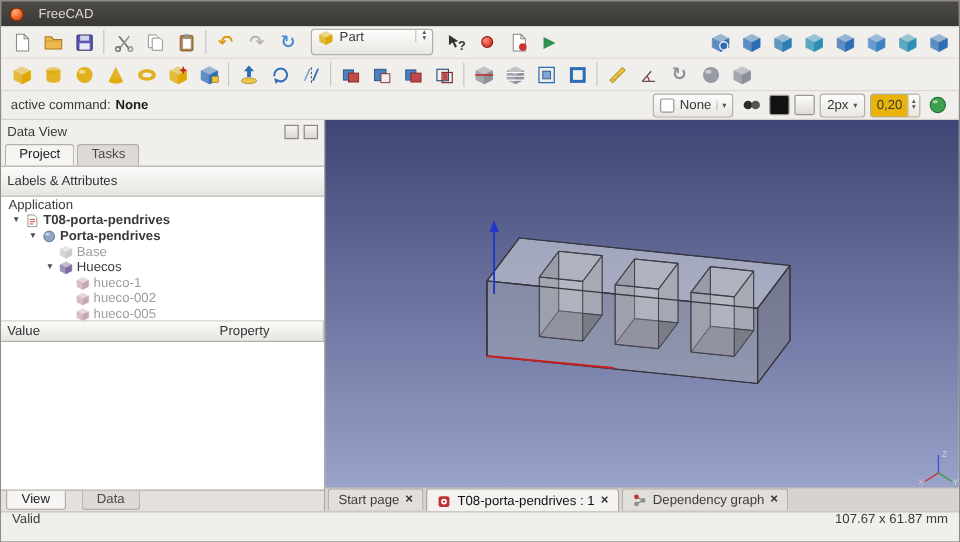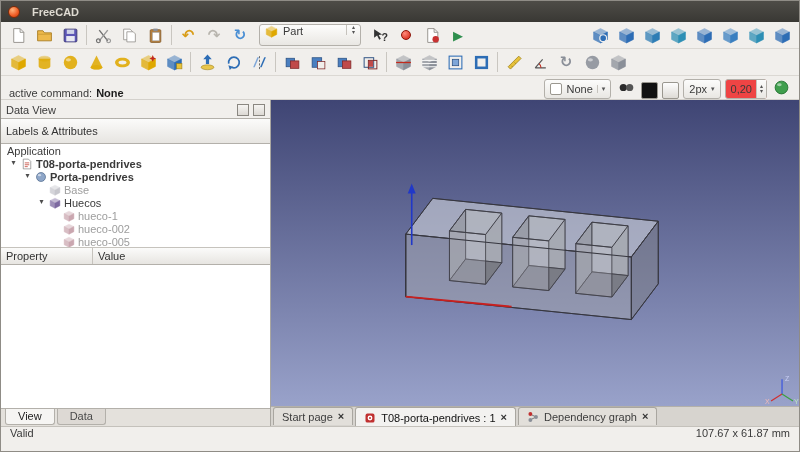--- a/index.html
+++ b/index.html
@@ -1,36 +1,36 @@
 <!DOCTYPE html>
 <html><head>
 <meta charset="utf-8">
 <style>
 *{box-sizing:border-box;margin:0;padding:0}
 html,body{width:800px;height:452px;overflow:hidden}
 body{font-family:"Liberation Sans","DejaVu Sans",sans-serif;font-size:11px;color:#3a3a3a;background:#f1efec}
 .window{width:800px;height:452px;display:flex;flex-direction:column;background:#f1efec;border:1px solid #8f8c86}
 .titlebar{height:21px;background:linear-gradient(#4e4c47,#393834);display:flex;align-items:center;padding:0 7px;flex:0 0 auto}
 .close-btn{width:12px;height:12px;border-radius:50%;background:radial-gradient(circle at 35% 30%,#ffb37c,#ef5a23 60%,#b93c0e);border:1px solid #7e2a08;margin-right:12px;flex:0 0 auto}
-.win-title{color:#dfdbd2;font-weight:bold}
+.win-title{color:#dfdbd2;font-weight:normal}
 .toolbar{display:flex;align-items:center;height:27px;padding:0 4px;border-bottom:1px solid #dbd8d3;flex:0 0 auto;background:#f1efec}
 .tbi{width:26px;height:24px;display:flex;align-items:center;justify-content:center;border-radius:3px;flex:0 0 auto}
 .tbi svg{width:17px;height:17px}
 .sep{width:1px;height:20px;background:#c9c6c0;margin:0 3px;flex:0 0 auto}
 .spacer{flex:1}
 .glyph{font-size:15px;line-height:1;font-family:"DejaVu Sans",sans-serif}
 .dot-red{width:10px;height:10px;border-radius:50%;background:radial-gradient(circle at 35% 30%,#ff8a7a,#d11c0c);border:1px solid #8d1206}
 .combo{height:22px;background:linear-gradient(#fdfdfc,#e9e7e3);border:1px solid #b3b0aa;border-radius:3px;display:flex;align-items:flex-start;gap:5px;padding:0 5px;margin:0 6px;width:102px;flex:0 0 auto}
 .combo svg{width:13px;height:13px}
 .combo .arrows{margin-left:auto;border-left:1px solid #c6c3bd;padding-left:5px;display:flex;flex-direction:column;font-size:6px;color:#555;line-height:5px}
-.cmdrow{height:24px;display:flex;align-items:flex-end;padding:0 8px;border-bottom:1px solid #d4d1cc;flex:0 0 auto;gap:4px}
+.cmdrow{height:24px;display:flex;align-items:center;padding:0 8px;border-bottom:1px solid #d4d1cc;flex:0 0 auto;gap:4px}
 .cmdrow b{color:#1d1d1d}
 .mini-btn{height:20px;border:1px solid #b3b0aa;border-radius:3px;background:linear-gradient(#fcfcfb,#e9e7e3);display:flex;align-items:center;gap:4px;padding:0 5px}
 .swatch{width:17px;height:17px;border:1px solid #9a978f;border-radius:2px}
-.spin{height:20px;border:1px solid #b3b0aa;border-radius:3px;background:#ef4444;display:flex;align-items:center;padding-left:5px;gap:4px}
+.spin{height:20px;border:1px solid #b3b0aa;border-radius:3px;background:#eab308;display:flex;align-items:center;padding-left:5px;gap:4px}
 .spin .arrows{display:flex;flex-direction:column;font-size:6px;line-height:5px;color:#555;border-left:1px solid #c6c3bd;padding:0 3px;height:100%;justify-content:center;background:linear-gradient(#fcfcfb,#e9e7e3)}
 .main{flex:1;display:flex;min-height:0}
 .left-panel{width:270px;border-right:1px solid #aaa7a1;display:flex;flex-direction:column;background:#f1efec;flex:0 0 auto}
 .cv-header{height:18px;display:flex;align-items:center;padding:1px 5px 0}
 .cv-buttons{margin-left:auto;display:flex;gap:4px}
 .cv-btn{width:12px;height:12px;border:1px solid #8a8781;background:linear-gradient(#f5f4f2,#dcd9d4)}
 .cv-tabs{display:flex;padding:0 3px;height:20px;align-items:flex-end}
 .cv-tab{padding:2px 11px 3px;border:1px solid #b3b0aa;border-bottom:none;border-radius:3px 3px 0 0;background:#ddd9d4;margin-right:2px;color:#4a4a4a}
 .cv-tab.active{background:#f6f5f3;color:#222}
 .tree-header{height:17px;border:1px solid #b3b0aa;border-left:none;border-right:none;background:linear-gradient(#fbfbfa,#e7e5e1);display:flex;align-items:center;padding:12px 5px;color:#333}
@@ -38,21 +38,21 @@
 .trow{height:13px;display:flex;gap:3px;white-space:nowrap}
 .exp{width:9px;font-size:8px;color:#4d4d4d;text-align:center;flex:0 0 auto}
 .ti{width:12px;height:12px;flex:0 0 auto}
 .b{font-weight:bold}
 .dim{color:#9d9d9d}
 .dim .ti{opacity:.55}
 .prop-header{height:17px;display:flex;background:linear-gradient(#fbfbfa,#e7e5e1);border-bottom:1px solid #b3b0aa}
 .pcol{display:flex;align-items:center;padding:0 5px;border-right:1px solid #c6c3bd;color:#333}
 .prop-area{flex:1;background:#fff}
 .lp-bottom-tabs{height:18px;display:flex;align-items:flex-start;padding:0 4px;border-top:1px solid #b3b0aa;background:#e4e1dc}
-.lp-tab{padding:1px 12px 2px;border:1px solid #b3b0aa;border-top:none;border-radius:0 0 3px 3px;background:#ddd9d4;margin-right:2px;color:#4a4a4a}
+.lp-tab{padding:1px 12px 2px;border:1px solid #b3b0aa;border-top:none;border-radius:0 0 3px 3px;background:#ddd9d4;margin-right:13px;color:#4a4a4a}
 .lp-tab.active{background:#f6f5f3;color:#222}
 .viewport-area{flex:1;display:flex;flex-direction:column;min-width:0}
 .viewport3d{flex:1;position:relative;background:linear-gradient(#3f4574,#99a2ca);overflow:hidden}
 .scene{position:absolute;inset:0;width:100%;height:100%}
 .mdi-tabs{height:20px;background:#d7d4cf;display:flex;align-items:flex-start;padding:0 2px;border-top:1px solid #b3b0aa;flex:0 0 auto}
 .mtab{height:18px;display:flex;align-items:center;gap:5px;padding:0 8px;border:1px solid #a9a6a0;border-bottom:none;border-radius:3px 3px 0 0;background:#e2dfda;margin-right:2px;color:#3d3d3d}
 .mtab.active{background:#f3f2f0;height:20px;color:#111}
 .mticon{width:12px;height:12px}
 .tclose{font-weight:bold;font-size:11px;color:#333;line-height:1}
 .statusbar{height:25px;border-top:1px solid #c4c1bb;display:flex;align-items:flex-start;padding:0 9px;flex:0 0 auto;background:#f1efec}
@@ -439,20 +439,24 @@
   <div class="main">
 
     <div class="left-panel">
       <div class="cv-header">
         <span>Data View</span>
         <span class="cv-buttons">
           <span class="cv-btn"></span>
           <span class="cv-btn"></span>
         </span>
       </div>
+      <div class="cv-tabs">
+        <span class="cv-tab active">Project</span>
+        <span class="cv-tab">Tasks</span>
+      </div>
       <div class="tree-header">
         <span>Labels &amp; Attributes</span>
       </div>
       <div class="tree-area">
         <div class="trow" style="padding-left:6px">
           <span>Application</span>
         </div>
         <div class="trow b" style="padding-left:8px">
           <span class="exp">▾</span>
           <svg class="ti" viewBox="0 0 16 16">
@@ -497,22 +501,22 @@
         </div>
         <div class="trow dim" style="padding-left:50px">
           <span class="exp"></span>
           <svg class="ti" viewBox="0 0 16 16" style="color:#a06070">
               <use href="#s-cube"></use>
             </svg>
           <span>hueco-005</span>
         </div>
       </div>
       <div class="prop-header">
+        <span class="pcol" style="flex:1;border-right:none">Value</span>
         <span class="pcol" style="width:92px">Property</span>
-        <span class="pcol" style="flex:1;border-right:none">Value</span>
       </div>
       <div class="prop-area"></div>
       <div class="lp-bottom-tabs">
         <span class="lp-tab active">View</span>
         <span class="lp-tab">Data</span>
       </div>
     </div>
 
     <div class="viewport-area">
       <div class="viewport3d">

